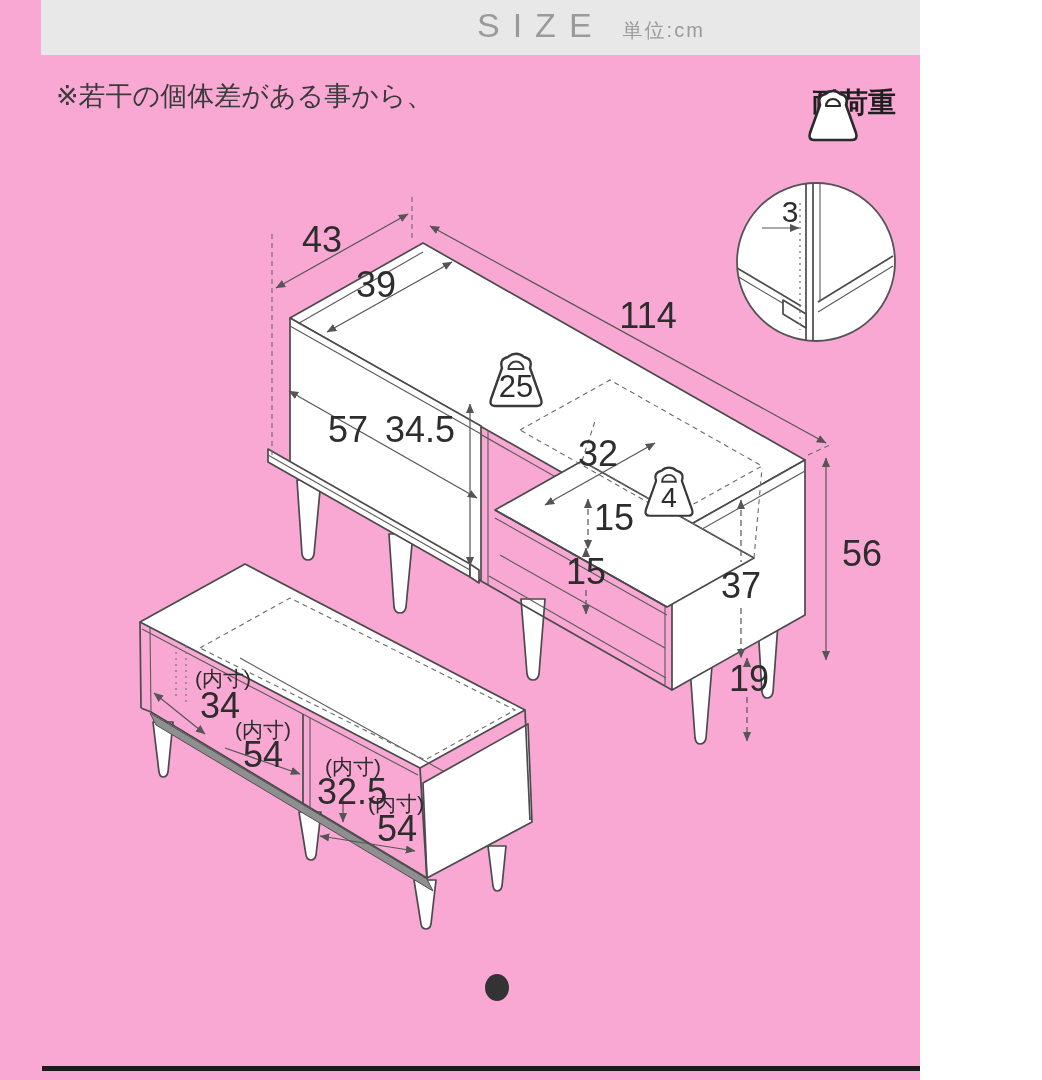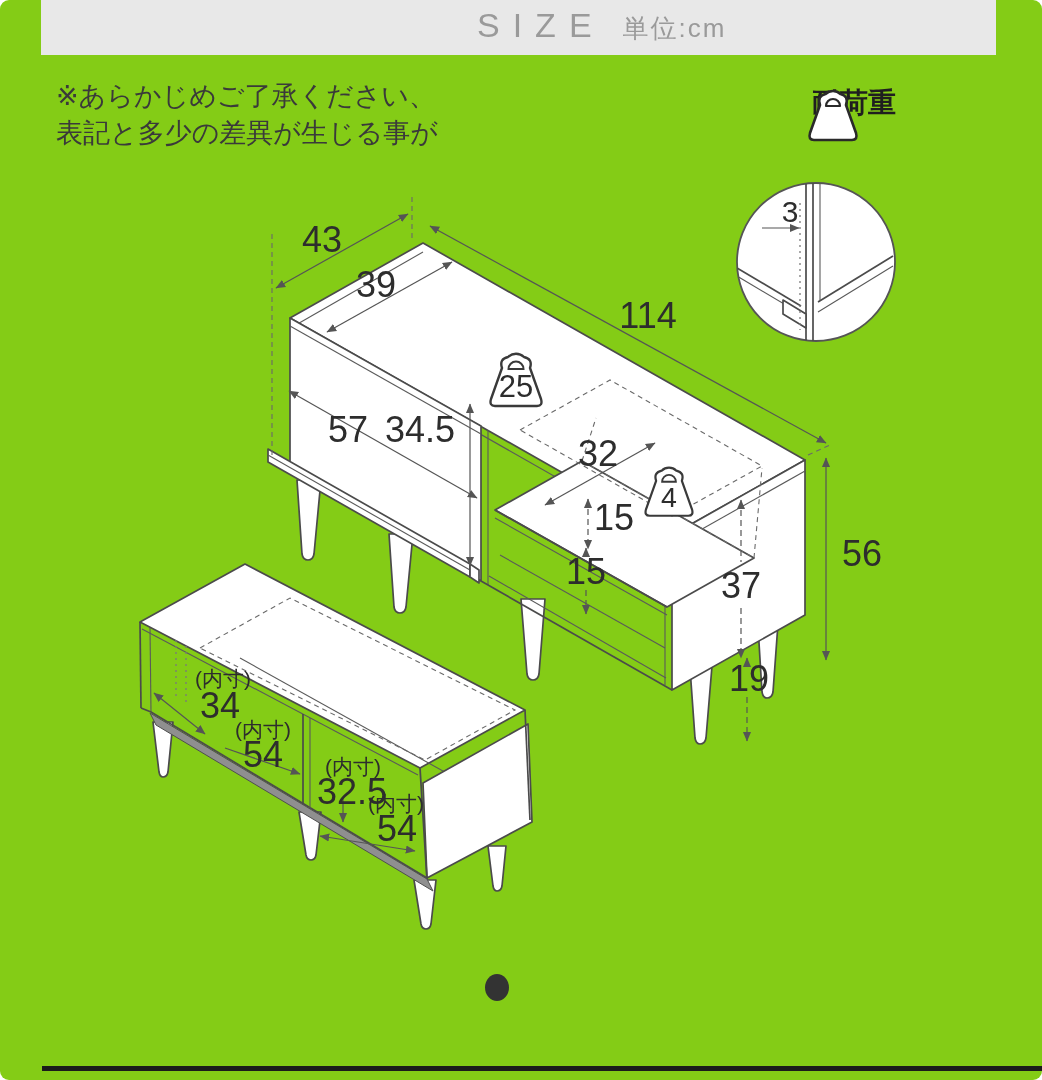--- a/index.html
+++ b/index.html
@@ -1,22 +1,22 @@
 <!DOCTYPE html>
 <html><head>
 <meta charset="utf-8">
 <style>
   html,body{margin:0;padding:0;background:#fff;}
-  .stage{position:relative;width:1042px;height:1080px;background:#84cc16;overflow:hidden;
-         font-family:"Liberation Sans","DejaVu Sans",sans-serif;border-radius:9px;}
+  .stage{position:relative;width:920px;height:1080px;background:#f9a8d4;overflow:hidden;
+         font-family:"Liberation Sans","DejaVu Sans",sans-serif;}
   
   .size-header{position:absolute;left:41px;top:0;width:955px;height:55px;background:#e8e8e8;}
   .size-header .txt{position:absolute;left:436px;top:6px;display:flex;align-items:baseline;}
   .size-title{font-size:34px;letter-spacing:13px;color:#9a9a9a;font-weight:400;}
-  .size-unit{font-size:26px;color:#9a9a9a;margin-left:18px;letter-spacing:2px;}
+  .size-unit{font-size:20px;color:#9a9a9a;margin-left:18px;letter-spacing:2px;}
   
   .disclaimer{position:absolute;left:56px;top:78px;font-size:27px;line-height:37px;color:#3a3a3a;}
   
   .load-legend{position:absolute;left:806px;top:84px;display:flex;align-items:center;}
   .load-legend .lbl{font-size:28px;font-weight:bold;color:#1f1f1f;margin-left:6px;}
   
   .footer-dot{position:absolute;left:485px;top:974px;width:24px;height:27px;border-radius:50%;background:#333;}
   .bottom-bar{position:absolute;left:42px;top:1066px;width:1000px;height:5px;background:#1b1b1b;}
   
   svg{position:absolute;left:0;top:0;}
@@ -40,22 +40,21 @@
 <div class="stage">
 
   <div class="size-header">
     <div class="txt">
       <span class="size-title">SIZE</span>
       <span class="size-unit">単位:cm</span>
     </div>
   </div>
 
   <div class="disclaimer">
-    <div>※あらかじめご了承ください、</div>
-    <div>表記と多少の差異が生じる事が</div>
+    <div>※若干の個体差がある事から、</div>
   </div>
 
   <div class="load-legend">
     <svg width="54" height="60" viewBox="-27 -30 54 60">
       <path d="M -19 26 Q -25 26 -23 19 L -13 -9 Q -16 -18 -7.5 -20 A 11 11 0 0 1 7.5 -20 Q 16 -18 13 -9 L 23 19 Q 25 26 19 26 Z" fill="#fff" stroke="#2a2a2a" stroke-width="2.6" stroke-linejoin="round"></path>
       <path d="M -7 -8 A 7 7 0 0 1 7 -8 Z" fill="#fff" stroke="#2a2a2a" stroke-width="2.2" stroke-linejoin="round"></path>
     </svg>
     <span class="lbl">耐荷重</span>
   </div>
 

